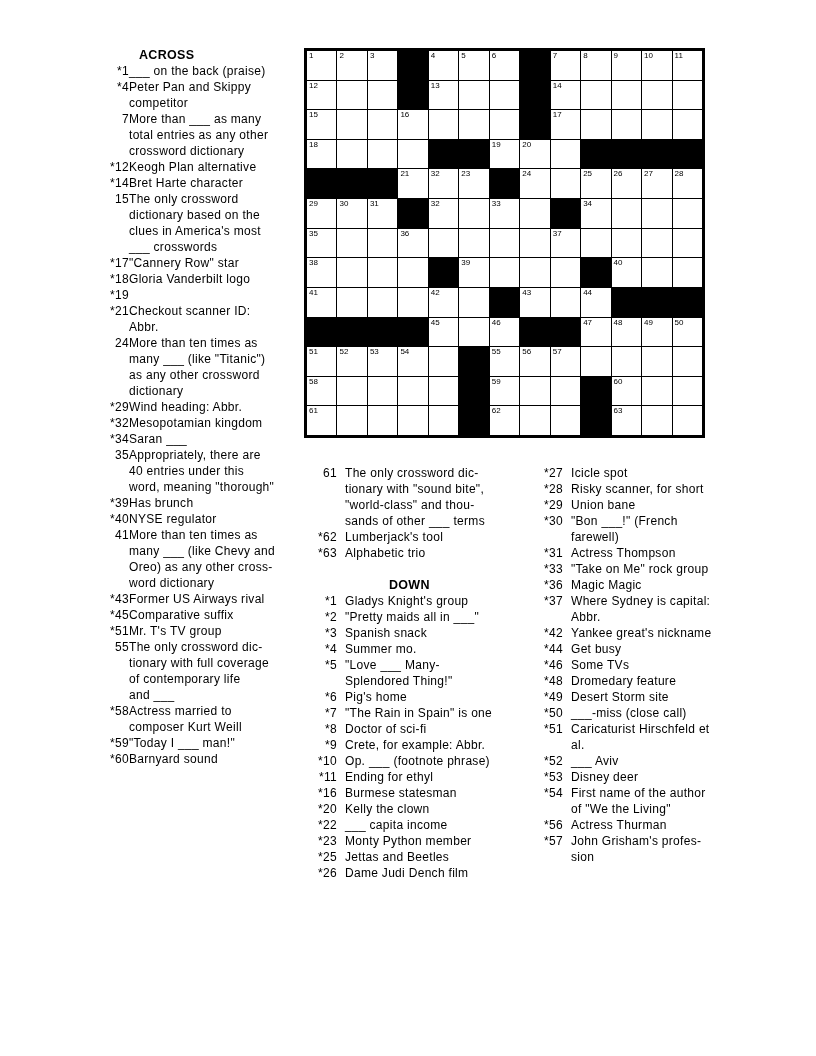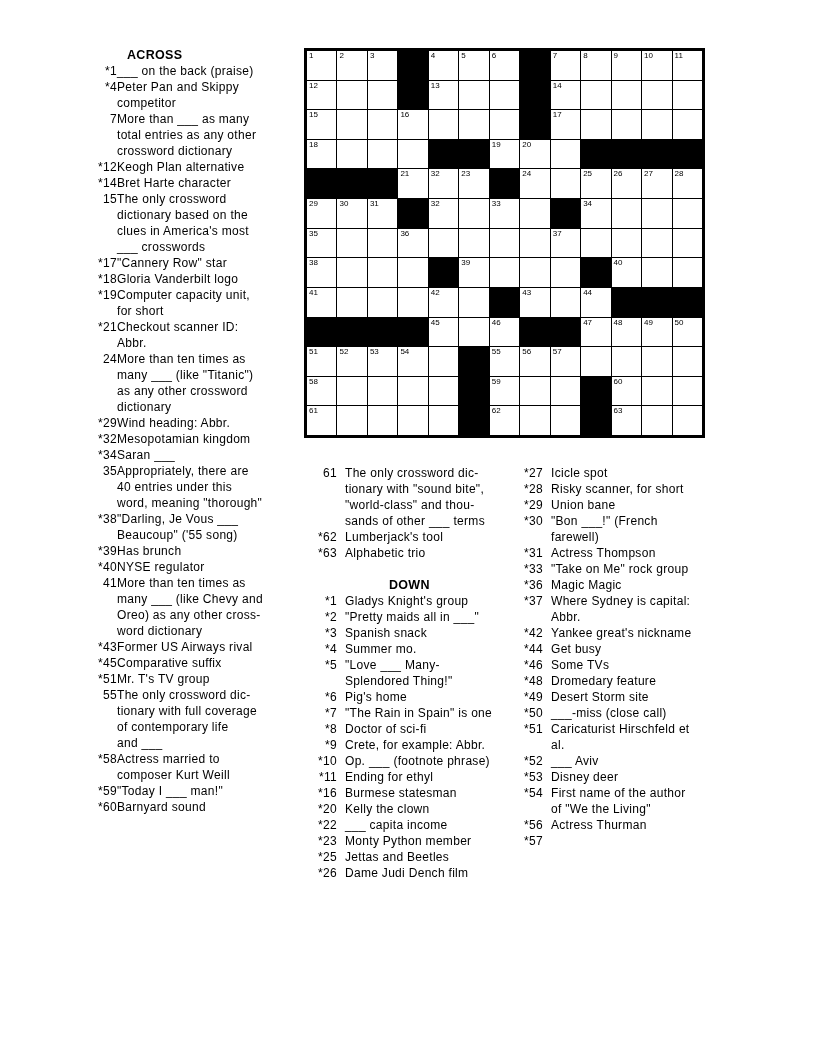--- a/index.html
+++ b/index.html
@@ -26,23 +26,23 @@
   .clue { display:flex; }
   .num { flex:0 0 auto; text-align:right; }
   .left-col .num { width:40px; }
   .left-col .lines { }
   .mid-col .num, .right-col .num { width:30px; }
   .mid-col .lines, .right-col .lines { margin-left:8px; }
   .line { white-space:nowrap; }
   .hdr { font-weight:bold; font-size:12.5px; }
   .left-col .hdr { margin-left:50px; }
   .mid-col .hdr { margin-left:38px; margin-top:16px;padding-left:44px; }
-  #col-left  { left:77px;  top:47px;  }
+  #col-left  { left:89px;  top:47px;  }
   #col-mid   { left:307px; top:465px; }
-  #col-right { left:513px; top:465px; }
+  #col-right { left:533px; top:465px; }
 </style>
 </head>
 <body>
 
 <div class="page">
 
   <div id="grid" class="grid">
       <div class="cell">
         <span class="n">1</span>
       </div>
@@ -392,24 +392,20 @@
           </div>
         </div>
         <div class="clue">
           <span class="num">*18</span>
           <div class="lines">
             <div class="line">Gloria Vanderbilt logo</div>
           </div>
         </div>
         <div class="clue">
           <span class="num">*19</span>
-          <div class="lines">
-            <div class="line">Computer capacity unit,</div>
-            <div class="line">for short</div>
-          </div>
         </div>
         <div class="clue">
           <span class="num">*21</span>
           <div class="lines">
             <div class="line">Checkout scanner ID:</div>
             <div class="line">Abbr.</div>
           </div>
         </div>
         <div class="clue">
           <span class="num">24</span>
@@ -440,27 +436,20 @@
         </div>
         <div class="clue">
           <span class="num">35</span>
           <div class="lines">
             <div class="line">Appropriately, there are</div>
             <div class="line">40 entries under this</div>
             <div class="line">word, meaning "thorough"</div>
           </div>
         </div>
         <div class="clue">
-          <span class="num">*38</span>
-          <div class="lines">
-            <div class="line">"Darling, Je Vous ___</div>
-            <div class="line">Beaucoup" ('55 song)</div>
-          </div>
-        </div>
-        <div class="clue">
           <span class="num">*39</span>
           <div class="lines">
             <div class="line">Has brunch</div>
           </div>
         </div>
         <div class="clue">
           <span class="num">*40</span>
           <div class="lines">
             <div class="line">NYSE regulator</div>
           </div>
@@ -770,17 +759,21 @@
           </div>
         </div>
         <div class="clue">
           <span class="num">*56</span>
           <div class="lines">
             <div class="line">Actress Thurman</div>
           </div>
         </div>
         <div class="clue">
           <span class="num">*57</span>
+          <div class="lines">
+            <div class="line">John Grisham's profes-</div>
+            <div class="line">sion</div>
+          </div>
         </div>
       </div>
   </div>
 
 </div>
 
 </body></html>

